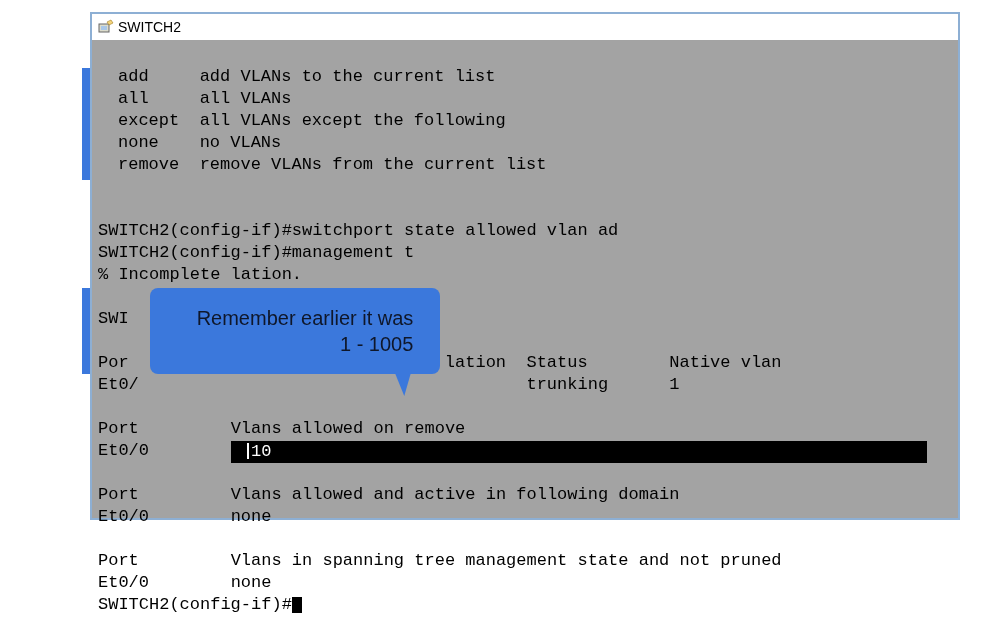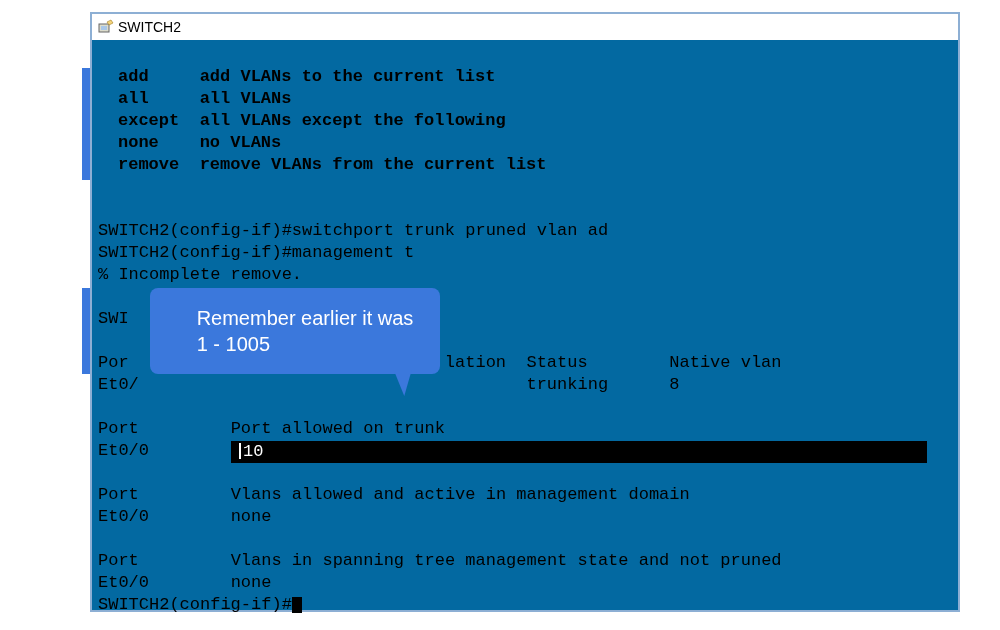--- a/index.html
+++ b/index.html
@@ -8,23 +8,23 @@
       height: 630px;
       background: #fff;
       position: relative;
       overflow: hidden;
     }
     .window {
       position: absolute;
       left: 90px;
       top: 12px;
       width: 870px;
-      height: 600px;
+      height: 508px;
       border: 2px solid #8dafd4;
-      background: #0369a1;
+      background: #a3a3a3;
     }
     .title-bar {
       height: 26px;
       background: #fff;
       display: flex;
       align-items: center;
       padding-left: 6px;
       font-family: Arial, sans-serif;
       font-size: 14px;
       color: #000;
@@ -38,63 +38,62 @@
       font-family: "Courier New", monospace;
       font-size: 17px;
       line-height: 22px;
       color: #000;
       white-space: pre;
       padding: 4px 0 0 6px;
       position: relative;
     }
     .help-block {
       padding-left: 20px;
-      font-weight: bold;
     }
     .cmd-line {
       padding-left: 0;
     }
     .overlap-row {
       position: relative;
     }
     .highlight-bar {
       position: absolute;
       left: 133px;
       top: 0;
       height: 22px;
       background: #000;
       color: #fff;
       width: 696px;
-      padding-left: 8px;
+      padding-left: 16px;
     }
     .highlight-bar .cursor {
       display: inline-block;
       width: 2px;
       height: 16px;
       background: #fff;
       vertical-align: middle;
       margin-right: 2px;
       position: relative;
       top: -1px;
     }
     .callout {
       position: absolute;
       left: 150px;
       top: 288px;
       width: 290px;
       height: 86px;
       background: #3b78dc;
-      color: #ffffff;
+      color: #0f172a;
       border-radius: 8px;
       font-family: Arial, sans-serif;
       font-size: 20px;
       display: flex;
       align-items: center;
       justify-content: center;
-      text-align: left;
+      text-align: right;
       line-height: 26px;
       z-index: 10;
       padding-left: 20px;
     }
     .callout-tail {
       position: absolute;
       left: 390px;
       top: 370px;
       width: 0;
       height: 0;
@@ -139,33 +138,33 @@
     <span>SWITCH2</span>
   </div>
 
   <div class="terminal">
 <div class="help-block"><span><span>add</span>     <span>add VLANs to the current list</span></span>
 <span><span>all</span>     <span>all VLANs</span></span>
 <span><span>except</span>  <span>all VLANs except the following</span></span>
 <span><span>none</span>    <span>no VLANs</span></span>
 <span><span>remove</span>  <span>remove VLANs from the current list</span></span></div>
 <div class="cmd-line">
-<span>SWITCH2(config-if)#switchport trunk pruned vlan ad</span>
+<span>SWITCH2(config-if)#switchport state allowed vlan ad</span>
 <span>SWITCH2(config-if)#management t</span>
-<span>% Incomplete remove.</span>
+<span>% Incomplete lation.</span>
 
 <span>SWI</span>
 
 <span>Por                               lation  Status        Native vlan</span>
-<span>Et0/                                      trunking      8</span>
+<span>Et0/                                      trunking      1</span>
 
-<span>Port</span>         <span>Port allowed on trunk</span>
+<span>Port</span>         <span>Vlans allowed on remove</span>
 <span class="overlap-row"><span>Et0/0</span><span class="highlight-bar"><span class="cursor"></span><span>10</span></span></span>
 
-<span>Port</span>         <span>Vlans allowed and active in management domain</span>
+<span>Port</span>         <span>Vlans allowed and active in following domain</span>
 <span>Et0/0</span>        <span>none</span>
 
 <span>Port</span>         <span>Vlans in spanning tree management state and not pruned</span>
 <span>Et0/0</span>        <span>none</span>
 <span>SWITCH2(config-if)#</span><span class="cursor-block"></span></div>
   </div>
 </div>
 
 <div class="callout">
   <span style="white-space:pre-line;">Remember earlier it was

